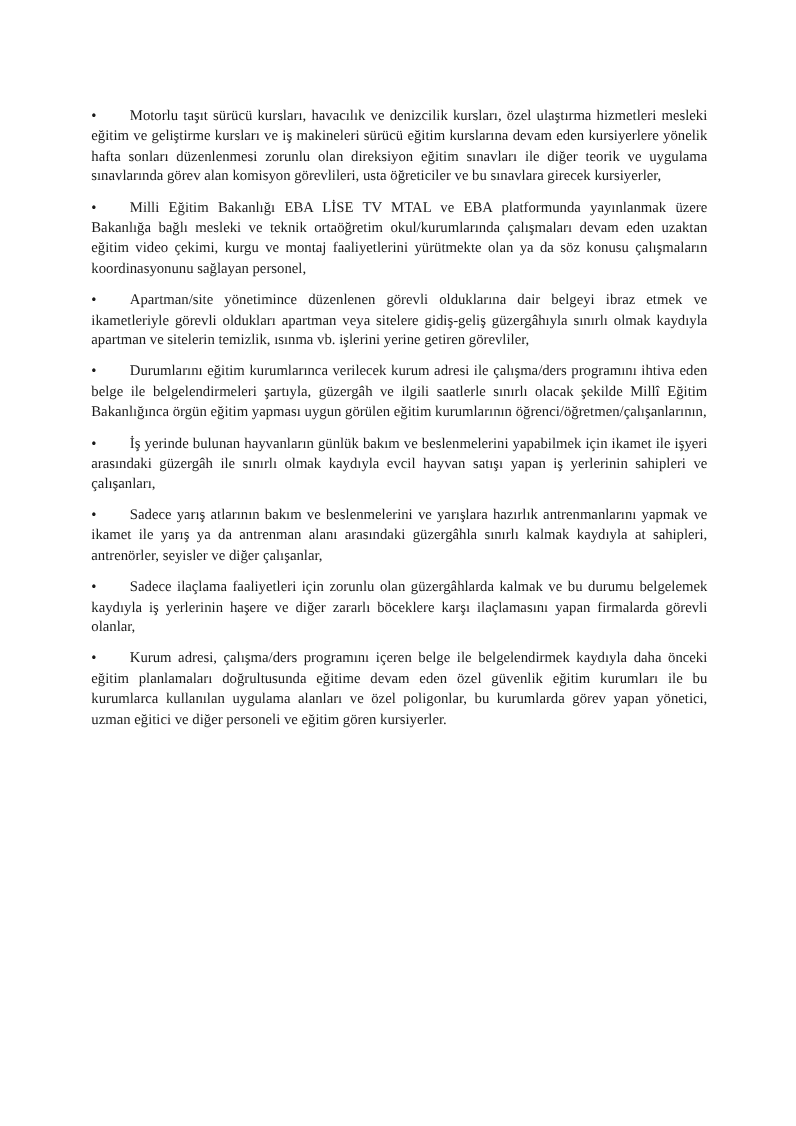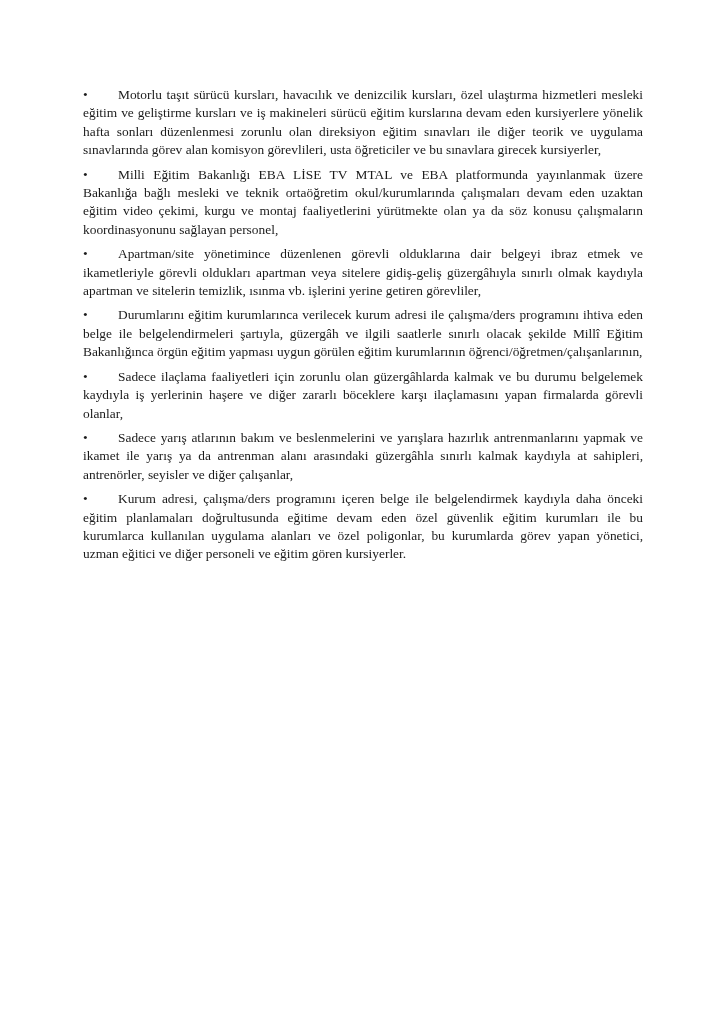--- a/index.html
+++ b/index.html
@@ -8,33 +8,34 @@
     position: absolute;
     left: 83px;
     top: 86px;
     width: 560px;
     font-family: "Liberation Serif", "DejaVu Serif", serif;
     font-size: 13.4px;
     line-height: 18.4px;
     color: #1a1a1a;
   }
   .para {
-    margin: 0 0 6px 0;
+    margin: 10px 0 6px 0;
     text-align: justify;
     text-indent: 0;
   }
   .bullet {
     display: inline-block;
     width: 35px;
   }
 </style>
 </head>
 <body>
 
 <div class="page">
   <p class="para"><span class="bullet">•</span><span>Motorlu taşıt sürücü kursları, havacılık ve denizcilik kursları, özel ulaştırma hizmetleri mesleki eğitim ve geliştirme kursları ve iş makineleri sürücü eğitim kurslarına devam eden kursiyerlere yönelik hafta sonları düzenlenmesi zorunlu olan direksiyon eğitim sınavları ile diğer teorik ve uygulama sınavlarında görev alan komisyon görevlileri, usta öğreticiler ve bu sınavlara girecek kursiyerler,</span></p>
   <p class="para"><span class="bullet">•</span><span>Milli Eğitim Bakanlığı EBA LİSE TV MTAL ve EBA platformunda yayınlanmak üzere Bakanlığa bağlı mesleki ve teknik ortaöğretim okul/kurumlarında çalışmaları devam eden uzaktan eğitim video çekimi, kurgu ve montaj faaliyetlerini yürütmekte olan ya da söz konusu çalışmaların koordinasyonunu sağlayan personel,</span></p>
   <p class="para"><span class="bullet">•</span><span>Apartman/site yönetimince düzenlenen görevli olduklarına dair belgeyi ibraz etmek ve ikametleriyle görevli oldukları apartman veya sitelere gidiş-geliş güzergâhıyla sınırlı olmak kaydıyla apartman ve sitelerin temizlik, ısınma vb. işlerini yerine getiren görevliler,</span></p>
   <p class="para"><span class="bullet">•</span><span>Durumlarını eğitim kurumlarınca verilecek kurum adresi ile çalışma/ders programını ihtiva eden belge ile belgelendirmeleri şartıyla, güzergâh ve ilgili saatlerle sınırlı olacak şekilde Millî Eğitim Bakanlığınca örgün eğitim yapması uygun görülen eğitim kurumlarının öğrenci/öğretmen/çalışanlarının,</span></p>
+  <p class="para"><span class="bullet">•</span><span>İş yerinde bulunan hayvanların günlük bakım ve beslenmelerini yapabilmek için ikamet ile işyeri arasındaki güzergâh ile sınırlı olmak kaydıyla evcil hayvan satışı yapan iş yerlerinin sahipleri ve çalışanları,</span></p>
+  <p class="para"><span class="bullet">•</span><span>Sadece yarış atlarının bakım ve beslenmelerini ve yarışlara hazırlık antrenmanlarını yapmak ve ikamet ile yarış ya da antrenman alanı arasındaki güzergâhla sınırlı kalmak kaydıyla at sahipleri, antrenörler, seyisler ve diğer çalışanlar,</span></p>
   <p class="para"><span class="bullet">•</span><span>Sadece ilaçlama faaliyetleri için zorunlu olan güzergâhlarda kalmak ve bu durumu belgelemek kaydıyla iş yerlerinin haşere ve diğer zararlı böceklere karşı ilaçlamasını yapan firmalarda görevli olanlar,</span></p>
-  <p class="para"><span class="bullet">•</span><span>Sadece yarış atlarının bakım ve beslenmelerini ve yarışlara hazırlık antrenmanlarını yapmak ve ikamet ile yarış ya da antrenman alanı arasındaki güzergâhla sınırlı kalmak kaydıyla at sahipleri, antrenörler, seyisler ve diğer çalışanlar,</span></p>
   <p class="para"><span class="bullet">•</span><span>Kurum adresi, çalışma/ders programını içeren belge ile belgelendirmek kaydıyla daha önceki eğitim planlamaları doğrultusunda eğitime devam eden özel güvenlik eğitim kurumları ile bu kurumlarca kullanılan uygulama alanları ve özel poligonlar, bu kurumlarda görev yapan yönetici, uzman eğitici ve diğer personeli ve eğitim gören kursiyerler.</span></p>
 </div>
 
 </body></html>

